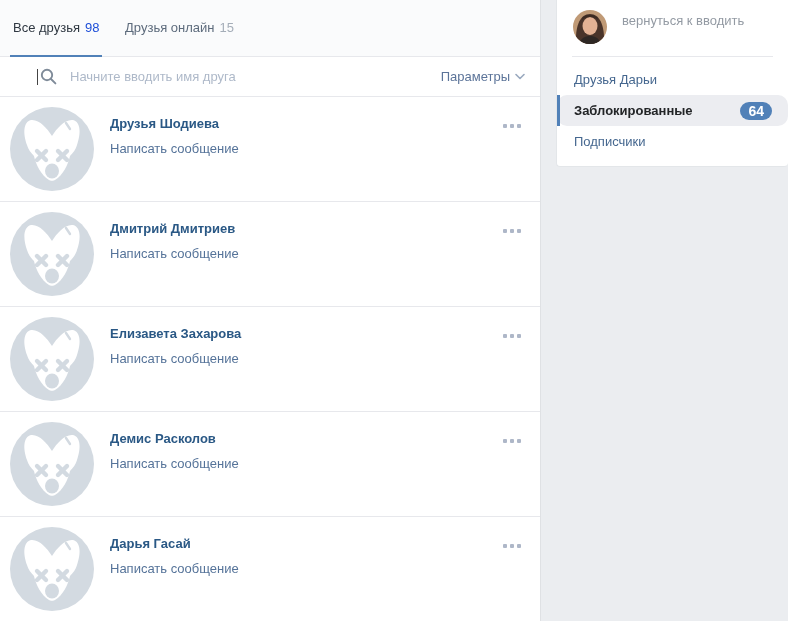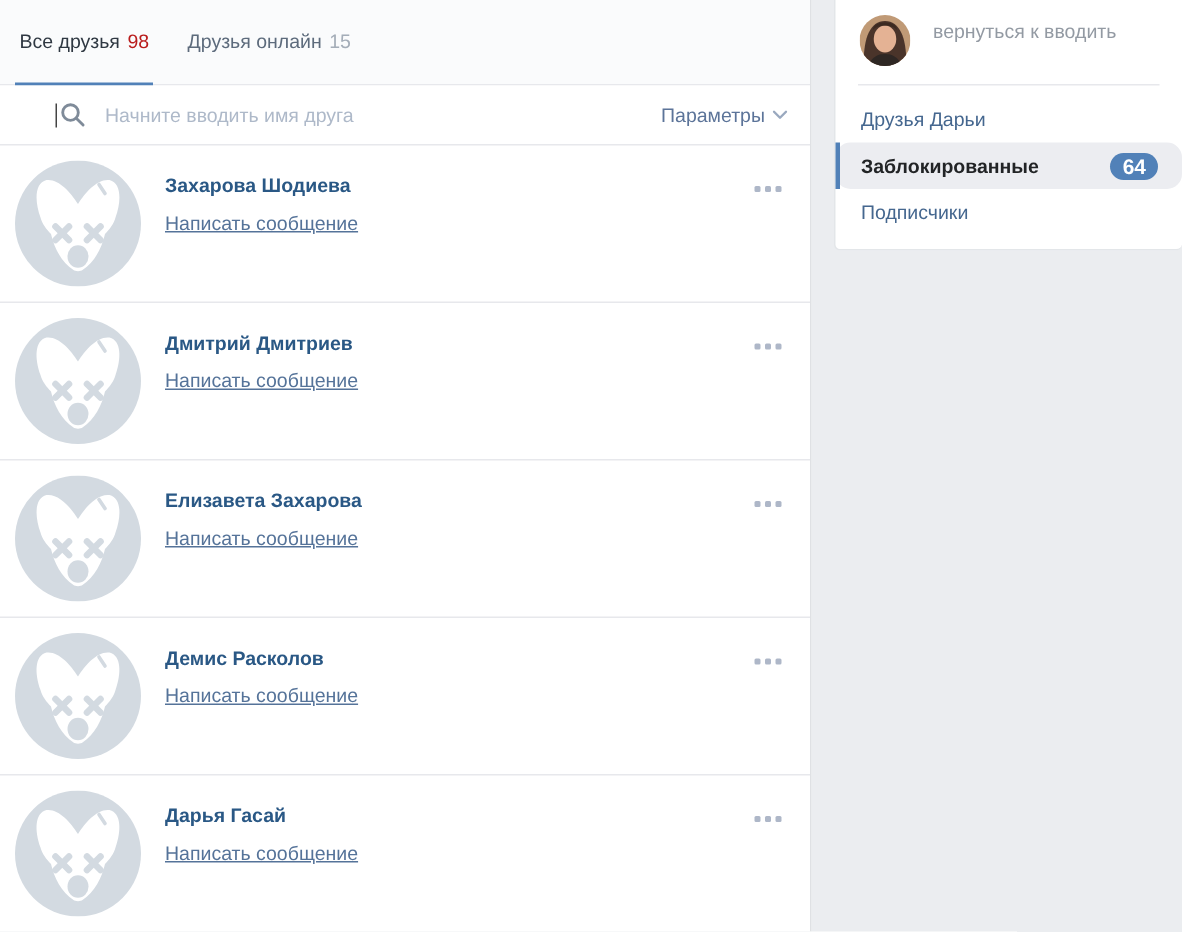--- a/index.html
+++ b/index.html
@@ -31,21 +31,21 @@
     display: inline-block;
     position: relative;
     line-height: 56px;
     padding: 0 3px;
     margin-right: 16px;
     color: #5d6b7c;
     cursor: pointer;
   }
   .tab .count { margin-left: 5px; color: #a4adb8; }
   .tab.active { color: #2f3842; }
-  .tab.active .count { color: #b91c1c; }
+  .tab.active .count { color: #1d4ed8; }
   .tab.active::after {
     content: "";
     position: absolute; left: 0; right: 0; bottom: -1px;
     height: 2px; background: #5181b8;
   }
 
   .search-row {
     height: 40px;
     border-bottom: 1px solid #e7e8ec;
     display: flex; align-items: center;
@@ -87,21 +87,21 @@
     display: block; cursor: pointer;
   }
   .friend-info { margin-left: 110px; padding-top: 19px; }
   .friend-name {
     display: inline-block;
     color: #2a5885; font-weight: bold; line-height: 16px;
   }
   .friend-action {
     display: inline-block;
     margin-top: 9px;
-    color: #557399; line-height: 15px; text-decoration: underline;
+    color: #557399; line-height: 15px;
   }
   .dots-btn {
     position: absolute; right: 17px; top: 23px;
     border: none; background: none; cursor: pointer;
     padding: 4px 2px; line-height: 0;
   }
   .dots-btn i {
     display: inline-block; width: 4px; height: 4px;
     background: #aeb7c8; border-radius: 1px; margin-left: 3px;
   }
@@ -209,21 +209,21 @@
 
   <div class="friends-list">
 
     <div class="friend-row">
       <a class="friend-avatar">
         <svg width="84" height="84" viewBox="0 0 84 84">
             <use href="#dog-avatar"></use>
           </svg>
       </a>
       <div class="friend-info">
-        <a class="friend-name">Захарова Шодиева</a><br>
+        <a class="friend-name">Друзья Шодиева</a><br>
         <a class="friend-action">Написать сообщение</a>
       </div>
       <button class="dots-btn"><i></i><i></i><i></i></button>
     </div>
 
     <div class="friend-row">
       <a class="friend-avatar">
         <svg width="84" height="84" viewBox="0 0 84 84">
             <use href="#dog-avatar"></use>
           </svg>

